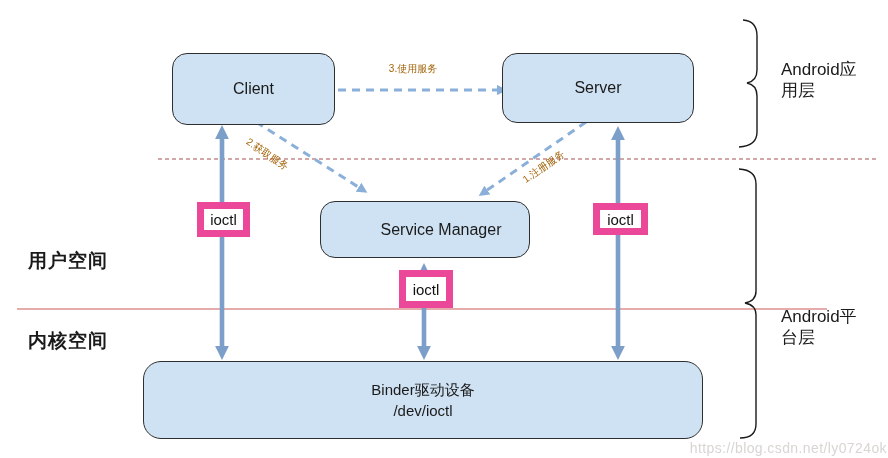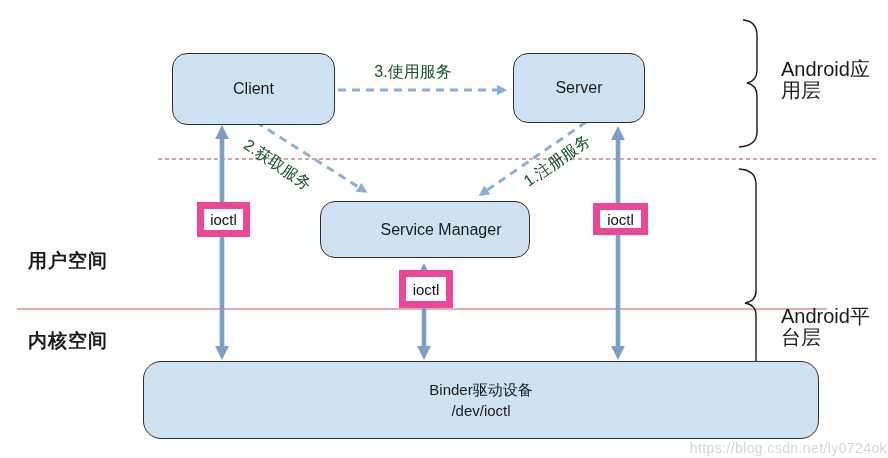--- a/index.html
+++ b/index.html
@@ -12,24 +12,24 @@
     display:flex;align-items:center;justify-content:center;flex-direction:column;
     color:#1a1a1a;font-size:16px;
   }
   .ioctl{
     position:absolute;box-sizing:border-box;
     background:#ffffff;border:7px solid #ec4899;
     display:flex;align-items:center;justify-content:center;
     color:#111;font-size:15px;
   }
   .lbl{position:absolute;color:#1a1a1a;white-space:nowrap;}
-  .arrow-lbl{font-size:16px;color:#14532d;}
+  .arrow-lbl{font-size:10px;color:#a16207;}
   .rot{transform-origin:left top;display:inline-block;}
   .region-lbl{font-size:19px;font-weight:700;letter-spacing:1px;}
-  .layer-lbl{font-size:20px;line-height:21px;white-space:nowrap;}
+  .layer-lbl{font-size:17px;line-height:21px;white-space:nowrap;}
   .binder-line{line-height:21px;font-size:15px;}
   #watermark{
     position:absolute;right:1px;top:431px;
     font-size:14px;color:#d8d5d2;letter-spacing:0.4px;margin-top:9px;
   }
 </style>
 </head>
 <body>
 
 <div id="canvas">
@@ -56,29 +56,29 @@
     <line x1="586" y1="122" x2="483" y2="193" stroke="#8ab0d9" stroke-width="3" stroke-dasharray="8 6" marker-end="url(#head-dash)"></line>
 
     <path d="M743,20 Q757,21 757,36 L757,70 Q757,81 747,83 Q757,85 757,96 L757,132 Q757,146 739,147" fill="none" stroke="#1a1a1a" stroke-width="1.4"></path>
     <path d="M739,169 Q756,170 756,184 L756,291 Q756,301 745,303 Q756,305 756,315 L756,424 Q756,438 740,438" fill="none" stroke="#1a1a1a" stroke-width="1.4"></path>
   </svg>
 
   <div class="node" style="left:172px;top:53px;width:163px;height:72px;">
     <span>Client</span>
   </div>
 
-  <div class="node" style="left:513px;top:53px;width:132px;height:70px;border-radius:15px;">
+  <div class="node" style="left:502px;top:53px;width:192px;height:70px;border-radius:15px;">
     <span>Server</span>
   </div>
 
   <div class="node" style="left:320px;top:201px;width:210px;height:57px;padding-left:32px;">
     <span>Service Manager</span>
   </div>
 
-  <div class="node" style="left:143px;top:361px;width:676px;height:78px;border-radius:18px;">
+  <div class="node" style="left:143px;top:361px;width:560px;height:78px;border-radius:18px;">
     <span class="binder-line">Binder驱动设备</span>
     <span class="binder-line">/dev/ioctl</span>
   </div>
 
   <div class="ioctl" style="left:197px;top:202px;width:53px;height:35px;">
     <span>ioctl</span>
   </div>
   <div class="ioctl" style="left:399px;top:270px;width:54px;height:38px;">
     <span>ioctl</span>
   </div>

